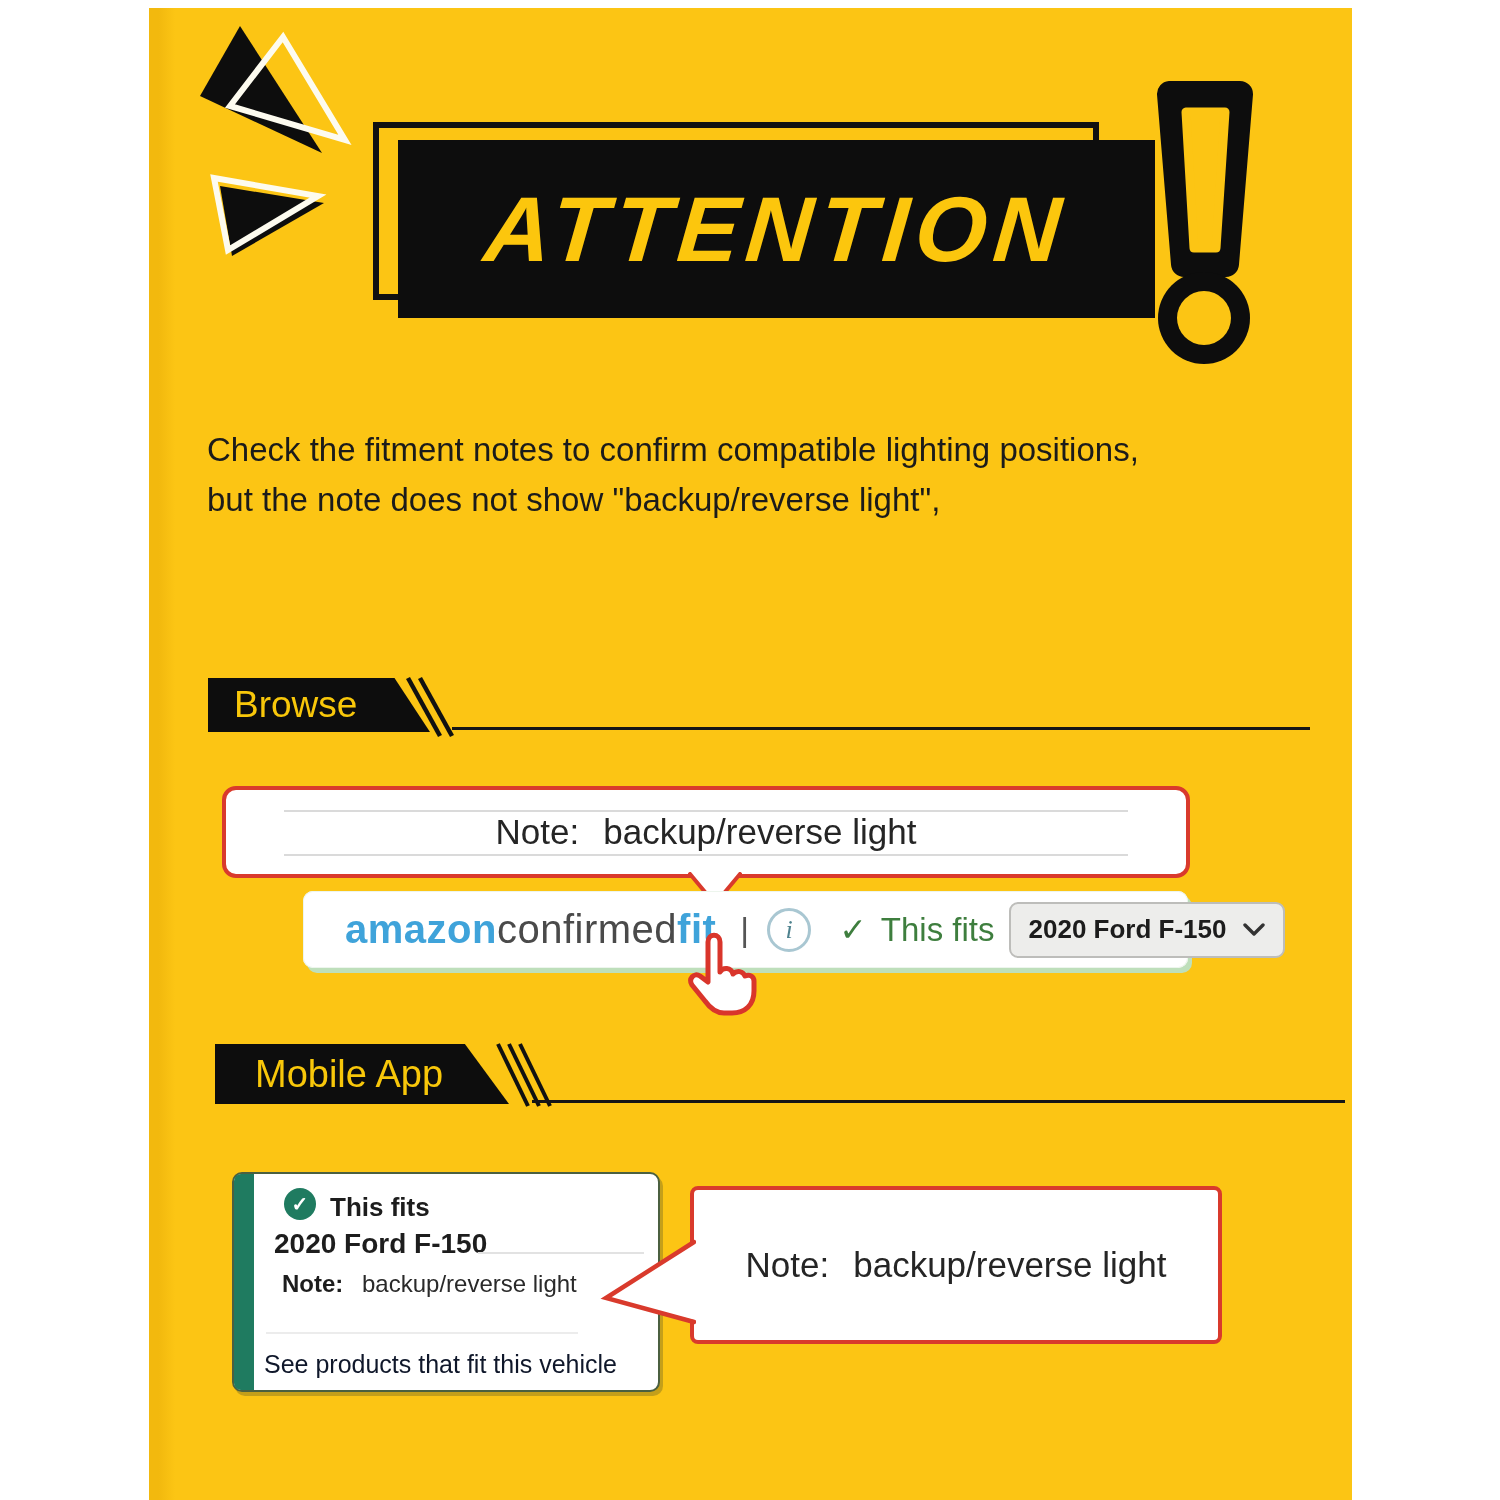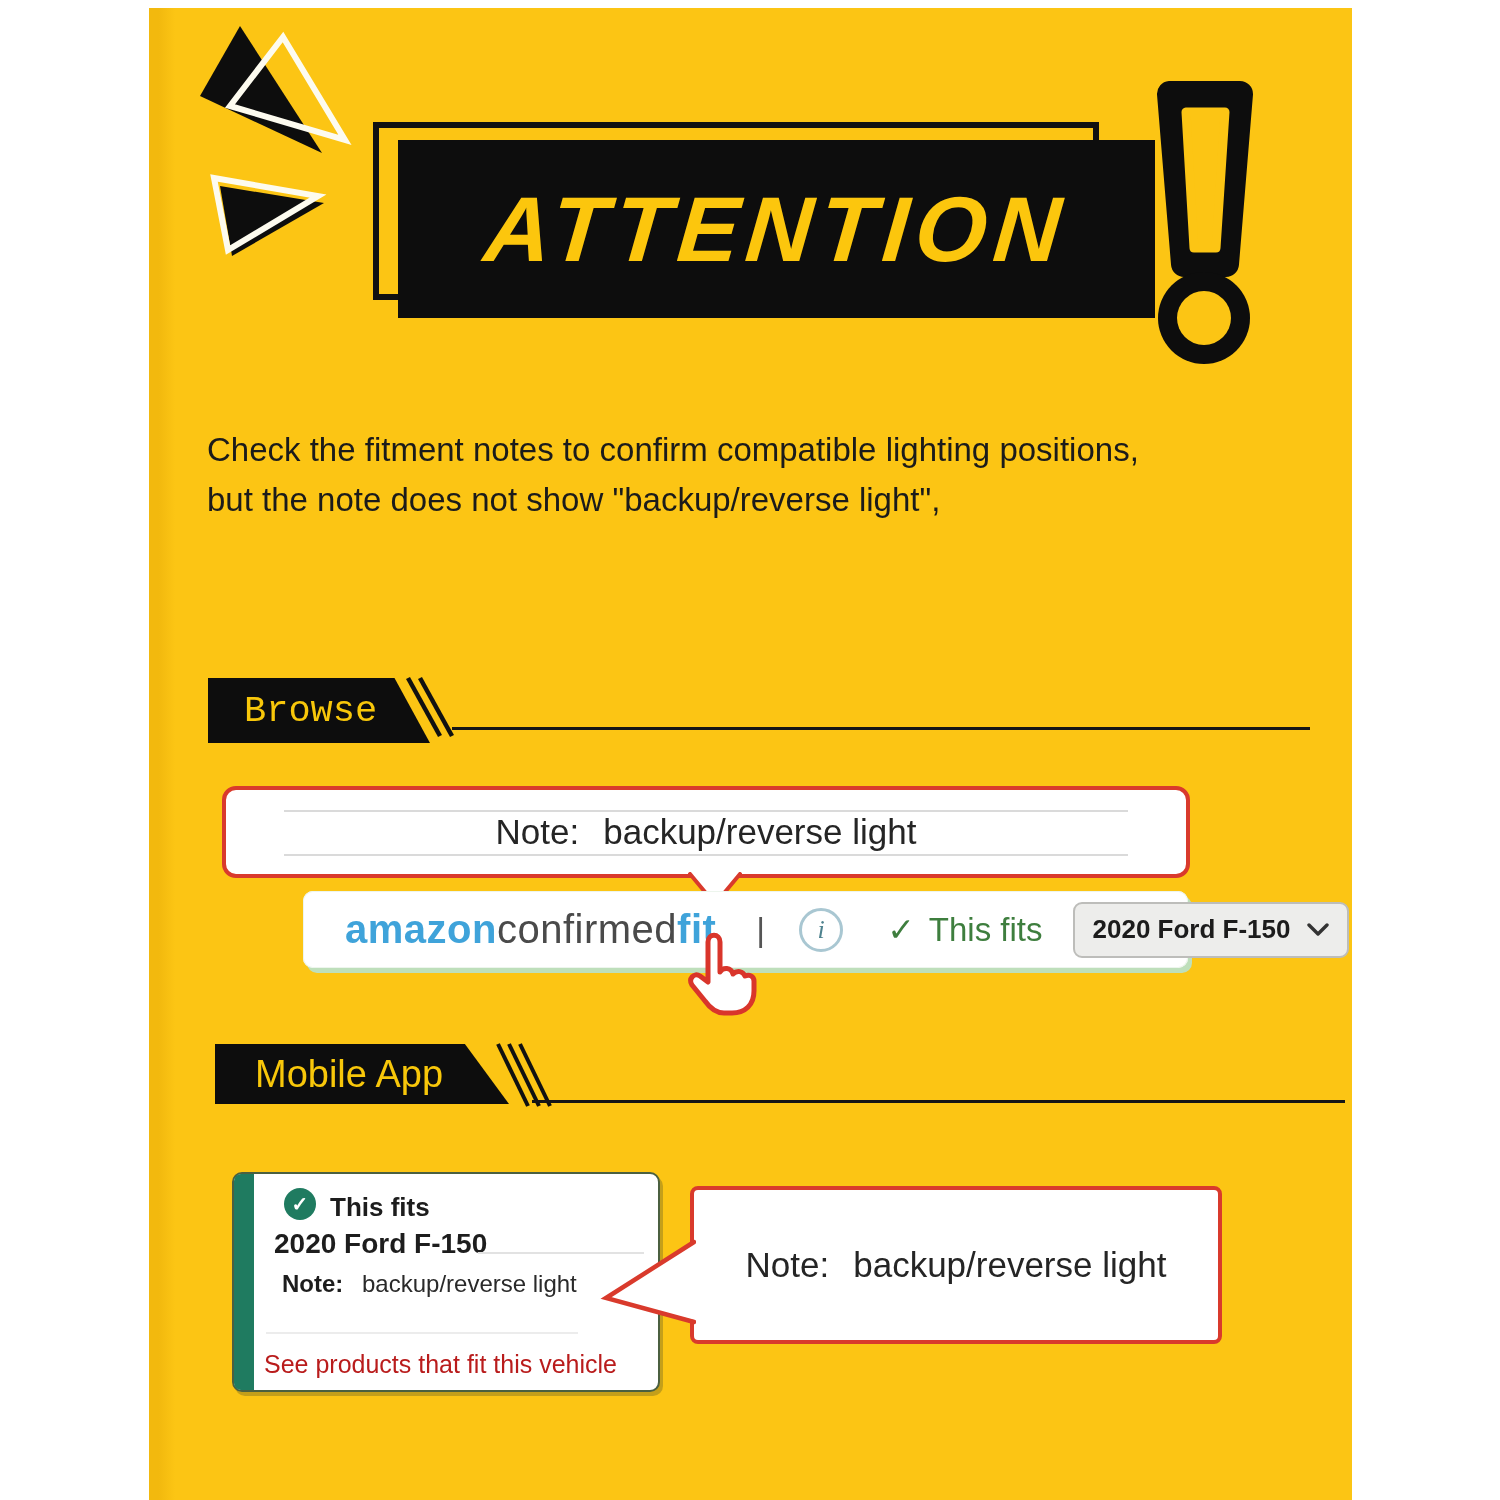--- a/index.html
+++ b/index.html
@@ -17,39 +17,39 @@
   .banner-title{font-weight:bold;font-style:italic;font-size:92px;letter-spacing:7px;
                 color:#fcc60d;transform:skewX(-5deg);white-space:nowrap;}
 
   
   .intro{position:absolute;left:207px;top:396px;width:1140px;font-size:33px;line-height:50px;
          color:#1b1b1b;margin-top:29px;}
 
   
   .section-label{position:absolute;background:#0d0d0d;color:#f8c70a;display:flex;align-items:center;
                  box-sizing:border-box;white-space:nowrap;}
-  .label-browse{left:208px;top:678px;width:222px;height:65px;padding-left:36px;font-size:37px;
-                clip-path:polygon(0 0,84% 0,100% 100%,0 100%);font-family:Liberation Mono, monospace;}
+  .label-browse{left:208px;top:678px;width:222px;height:54px;padding-left:26px;font-size:37px;
+                clip-path:polygon(0 0,84% 0,100% 100%,0 100%);}
   .label-mobile{left:208px;top:1044px;width:294px;height:60px;padding-left:40px;font-size:38px;
                 clip-path:polygon(0 0,85% 0,100% 100%,0 100%);margin-left:7px;}
   .rule{position:absolute;height:3px;background:#161616;}
   .rule-browse{left:452px;top:727px;width:858px;}
   .rule-mobile{left:532px;top:1100px;width:813px;}
 
   
   .bubble{position:absolute;background:#fff;border:4px solid #d93a2c;box-sizing:border-box;
           display:flex;align-items:center;justify-content:center;gap:24px;font-size:35px;color:#252525;}
   .bubble1{left:222px;top:786px;width:968px;height:92px;border-radius:14px;}
   .bubble2{left:690px;top:1186px;width:532px;height:158px;border-radius:8px;}
   .bline{position:absolute;left:58px;right:58px;height:2px;background:#dadada;}
 
   
   .fitbar{position:absolute;left:303px;top:891px;width:885px;height:77px;background:#fff;
           border-radius:10px;box-sizing:border-box;display:flex;align-items:center;
-          padding:0 26px 0 42px;gap:30px;
+          padding:0 26px 0 42px;gap:14px;
           box-shadow:4px 5px 0 rgba(186,224,196,0.95),0 0 0 1px #edf5ed inset;}
   .brand{font-size:40px;white-space:nowrap;letter-spacing:0.5px;}
   .b-blue{color:#3fa3da;font-weight:bold;}
   .b-gray{color:#4a4a4a;}
   .divider{color:#555;font-size:34px;margin:0 4px 0 10px;}
   .info{width:44px;height:44px;border:3px solid #a9c7d2;border-radius:50%;color:#4e828e;
         font-size:26px;font-style:italic;font-family:"Liberation Serif",serif;
         display:flex;align-items:center;justify-content:center;box-sizing:border-box;flex:none;}
   .fits{color:#3e7e3e;font-size:33px;display:flex;align-items:center;gap:14px;margin-left:14px;white-space:nowrap;}
   .vehicle-btn{margin-left:auto;background:#ededeb;border:2px solid #bdbdba;border-radius:9px;
@@ -64,21 +64,21 @@
              border-radius:7px 0 0 7px;}
   .mcard-check{position:absolute;left:50px;top:14px;width:32px;height:32px;border-radius:50%;
                background:#1f7b60;color:#fff;font-size:20px;font-weight:bold;
                display:flex;align-items:center;justify-content:center;}
   .mcard-thisfits{position:absolute;left:96px;top:18px;font-size:26px;font-weight:bold;color:#1d1d1d;}
   .mcard-vehicle{position:absolute;left:40px;top:54px;font-size:28px;font-weight:bold;color:#1d1d1d;}
   .mcard-line1{position:absolute;left:244px;top:78px;right:14px;height:2px;background:#e2e2e2;}
   .mcard-note-label{position:absolute;left:48px;top:96px;font-size:24px;font-weight:bold;color:#1d1d1d;}
   .mcard-note-value{position:absolute;left:128px;top:96px;font-size:24px;color:#2a2a2a;}
   .mcard-line2{position:absolute;left:32px;top:158px;width:312px;height:2px;background:#ececec;}
-  .mcard-link{position:absolute;left:30px;top:176px;font-size:25px;color:#b91c1c;}
+  .mcard-link{position:absolute;left:30px;top:176px;font-size:25px;color:#0f172a;}
 </style>
 </head>
 <body>
 
 <div class="page">
   <div class="canvas"></div>
 
   <svg class="abs" style="left:192px;top:18px;" width="160" height="245" viewBox="0 0 160 245">
     <polygon points="48,8 8,78 130,135" fill="#0d0d0d"></polygon>
     <polygon points="91,19 38,88 153,122" fill="none" stroke="#fdfbef" stroke-width="6"></polygon>

